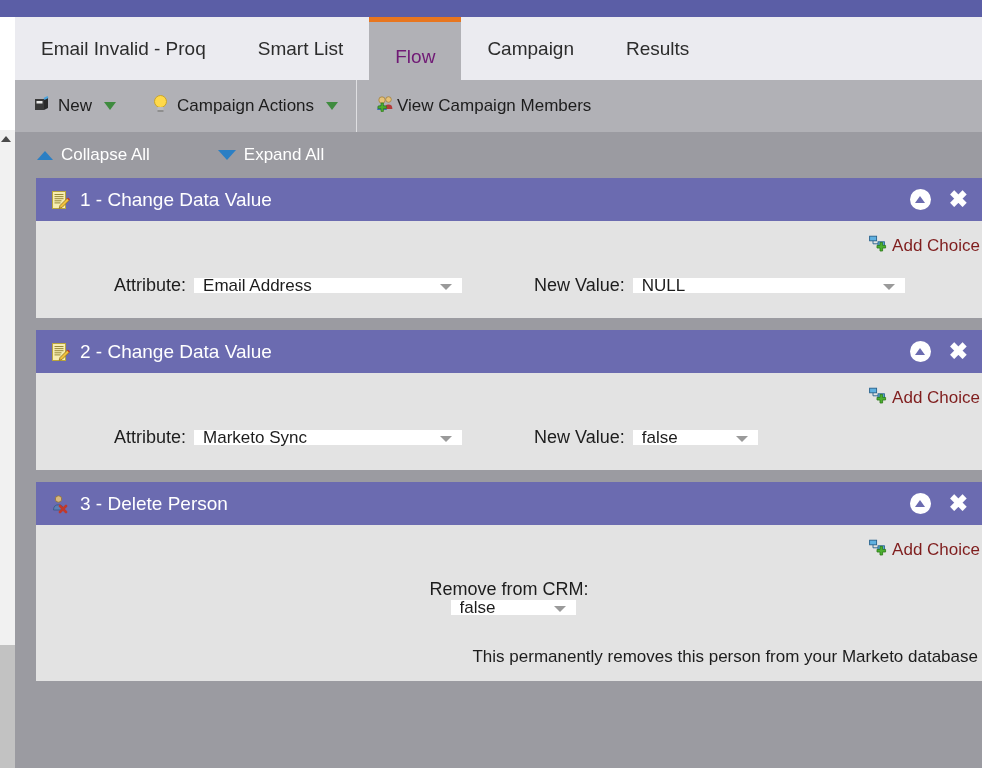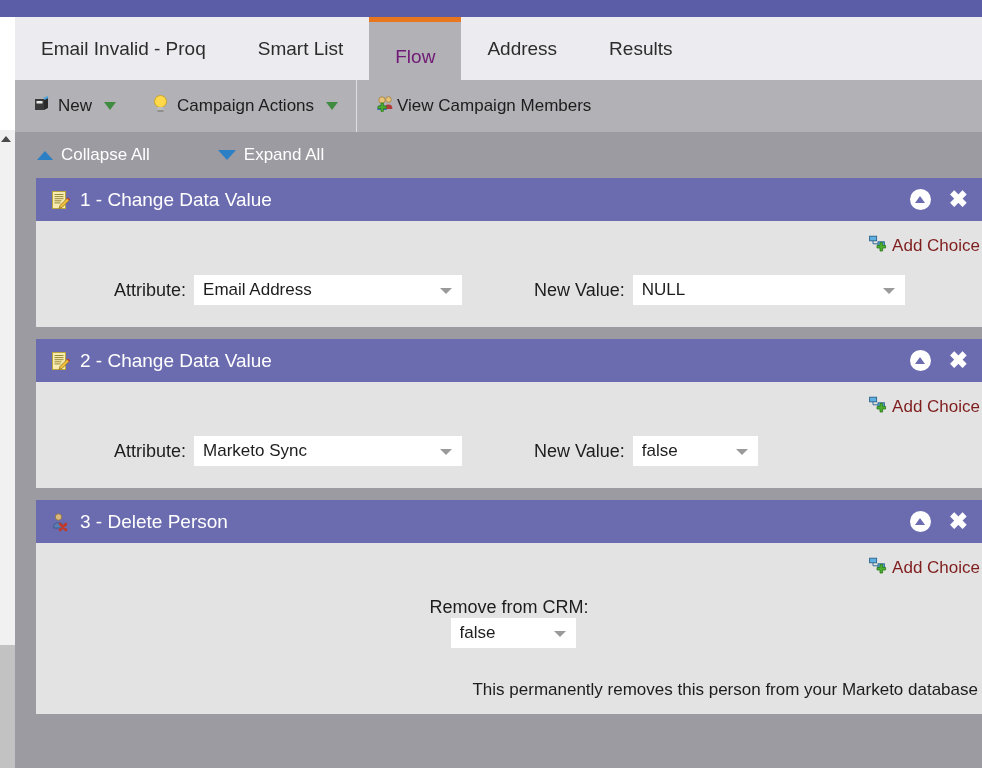--- a/index.html
+++ b/index.html
@@ -185,21 +185,21 @@
     padding: 18px 0 22px 0;
   }
   .field-label {
     font-size: 18px; color: #1d1d1d;
     white-space: nowrap;
     margin-right: 8px;
   }
   .select {
     background: #ffffff;
     border: 1px solid #ffffff;
-    height: 30px;
+    height: 15px;
     display: flex; align-items: center;
     padding: 0 8px;
     font-size: 17px;
     color: #1d1d1d;
     position: relative;
   }
   .select .val { white-space: nowrap; overflow: hidden; }
   .select .arrow {
     position: absolute; right: 9px; top: 50%;
     margin-top: -2px;
@@ -234,21 +234,21 @@
       <div class="tab">
         <span>Email Invalid - Proq</span>
       </div>
       <div class="tab">
         <span>Smart List</span>
       </div>
       <div class="tab active">
         <span>Flow</span>
       </div>
       <div class="tab">
-        <span>Address</span>
+        <span>Campaign</span>
       </div>
       <div class="tab">
         <span>Results</span>
       </div>
     </div>
 </div>
 
 <div class="toolbar">
   <div class="tb-group">
     <span class="ico">

